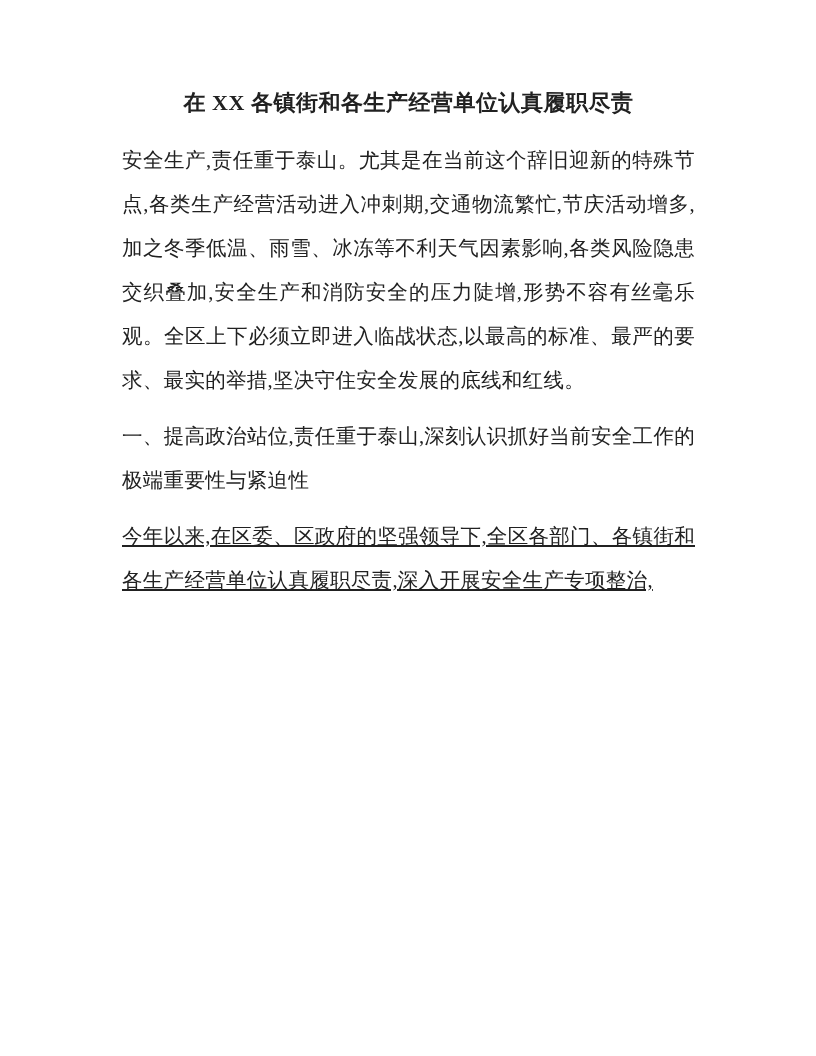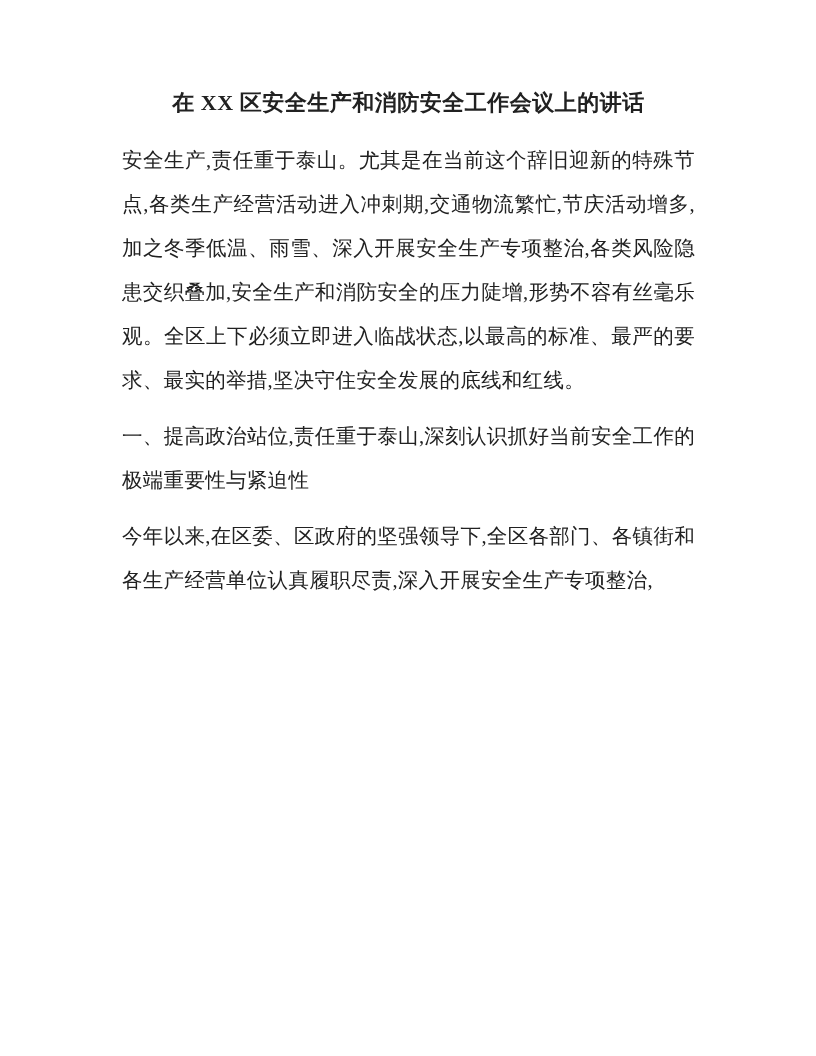--- a/index.html
+++ b/index.html
@@ -30,28 +30,29 @@
     margin: 0 0 12px 0;
     font-size: 20.5px;
     font-weight: 400;
     line-height: 44px;
     text-align: justify;
     text-justify: inter-character;
     letter-spacing: 0.3px;
   }
   .para:last-child {
     margin-bottom: 0;
+    text-decoration: underline;
   }
 </style>
 </head>
 <body>
 
 <div class="page">
-  <h1 class="doc-title">在 XX 区安全生产和消防安全工作会议上的讲话</h1>
+  <h1 class="doc-title">在 XX 各镇街和各生产经营单位认真履职尽责</h1>
 
 
 
-  <p class="para">安全生产,责任重于泰山。尤其是在当前这个辞旧迎新的特殊节点,各类生产经营活动进入冲刺期,交通物流繁忙,节庆活动增多,加之冬季低温、雨雪、深入开展安全生产专项整治,各类风险隐患交织叠加,安全生产和消防安全的压力陡增,形势不容有丝毫乐观。全区上下必须立即进入临战状态,以最高的标准、最严的要求、最实的举措,坚决守住安全发展的底线和红线。</p>
+  <p class="para">安全生产,责任重于泰山。尤其是在当前这个辞旧迎新的特殊节点,各类生产经营活动进入冲刺期,交通物流繁忙,节庆活动增多,加之冬季低温、雨雪、冰冻等不利天气因素影响,各类风险隐患交织叠加,安全生产和消防安全的压力陡增,形势不容有丝毫乐观。全区上下必须立即进入临战状态,以最高的标准、最严的要求、最实的举措,坚决守住安全发展的底线和红线。</p>
 
   <p class="para">一、提高政治站位,责任重于泰山,深刻认识抓好当前安全工作的极端重要性与紧迫性</p>
 
   <p class="para">今年以来,在区委、区政府的坚强领导下,全区各部门、各镇街和各生产经营单位认真履职尽责,深入开展安全生产专项整治,</p>
 </div>
 
 </body></html>

